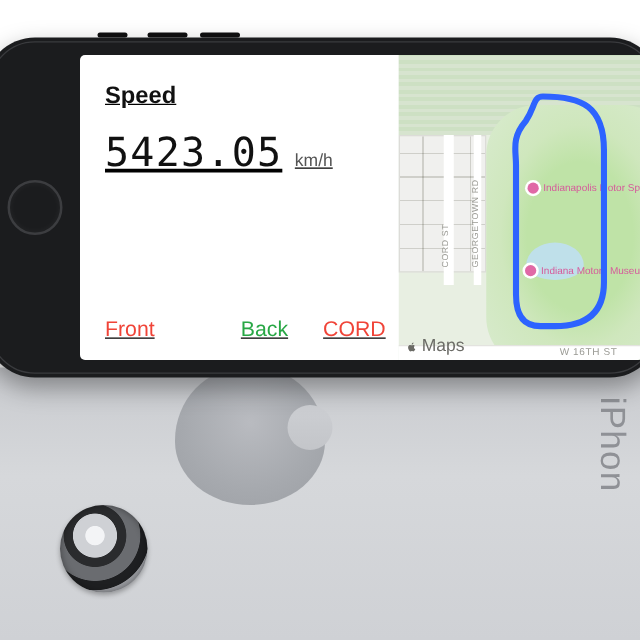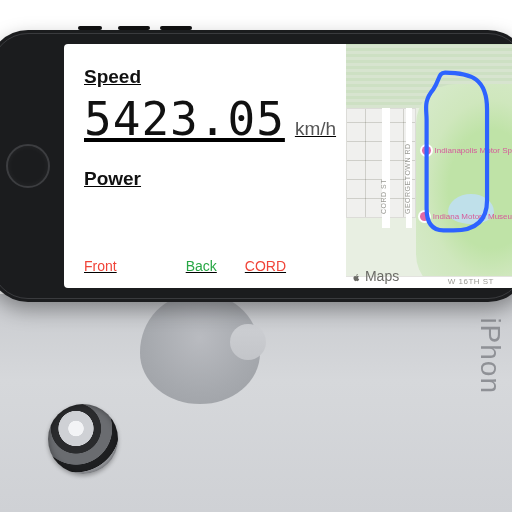--- a/index.html
+++ b/index.html
@@ -61,24 +61,24 @@
     position:absolute; left:76px; top:14px; right:14px; bottom:14px;
     background:#fff; border-radius:4px; overflow:hidden; display:flex;
   }
 
   
   .panel { flex:0 0 248px; padding:22px 10px 14px 20px; display:flex; flex-direction:column;text-decoration:underline; }
   .metric-label{ font-weight:700; font-size:19px; color:#111; margin-bottom:4px;}
   .metric-row{ display:flex; align-items:baseline; gap:10px; margin-bottom:22px;}
   .metric-value{
     font-family: ui-monospace, "SF Mono", Menlo, Consolas, monospace;
-    font-size:46px; letter-spacing:1px; color:#111;
-  }
-  .metric-unit{ font-size:19px; color:#555; }
-  .tabs{ margin-top:auto; display:flex; gap:28px; padding-top:6px; font-size:14px; font-weight:500;}
+    font-size:32px; letter-spacing:1px; color:#111;margin-top:11px;
+  }
+  .metric-unit{ font-size:14px; color:#555; }
+  .tabs{ margin-top:auto; display:flex; gap:28px; padding-top:6px; font-size:17px; font-weight:500;}
   .tab-red{ color:#f04438;}
   .tab-green{ color:#28a745;margin-left:41px;}
 
   
   .map{
     position:relative; flex:1;
     background:
       linear-gradient(180deg, rgba(0,0,0,0) 0, rgba(0,0,0,0) 100%),
       #e8efe2;
   }
@@ -137,21 +137,20 @@
 
   <div class="screen">
 
     <div class="panel">
       <div class="metric-label">Speed</div>
       <div class="metric-row">
         <span class="metric-value">5423.05</span>
         <span class="metric-unit">km/h</span>
       </div>
 
-      <div class="metric-label">Power</div>
 
       <div class="tabs">
         <span class="tab-red">Front</span>
         <span class="tab-green">Back</span>
         <span class="tab-red">CORD</span>
       </div>
     </div>
 
     <div class="map">
       <div class="park1"></div>

